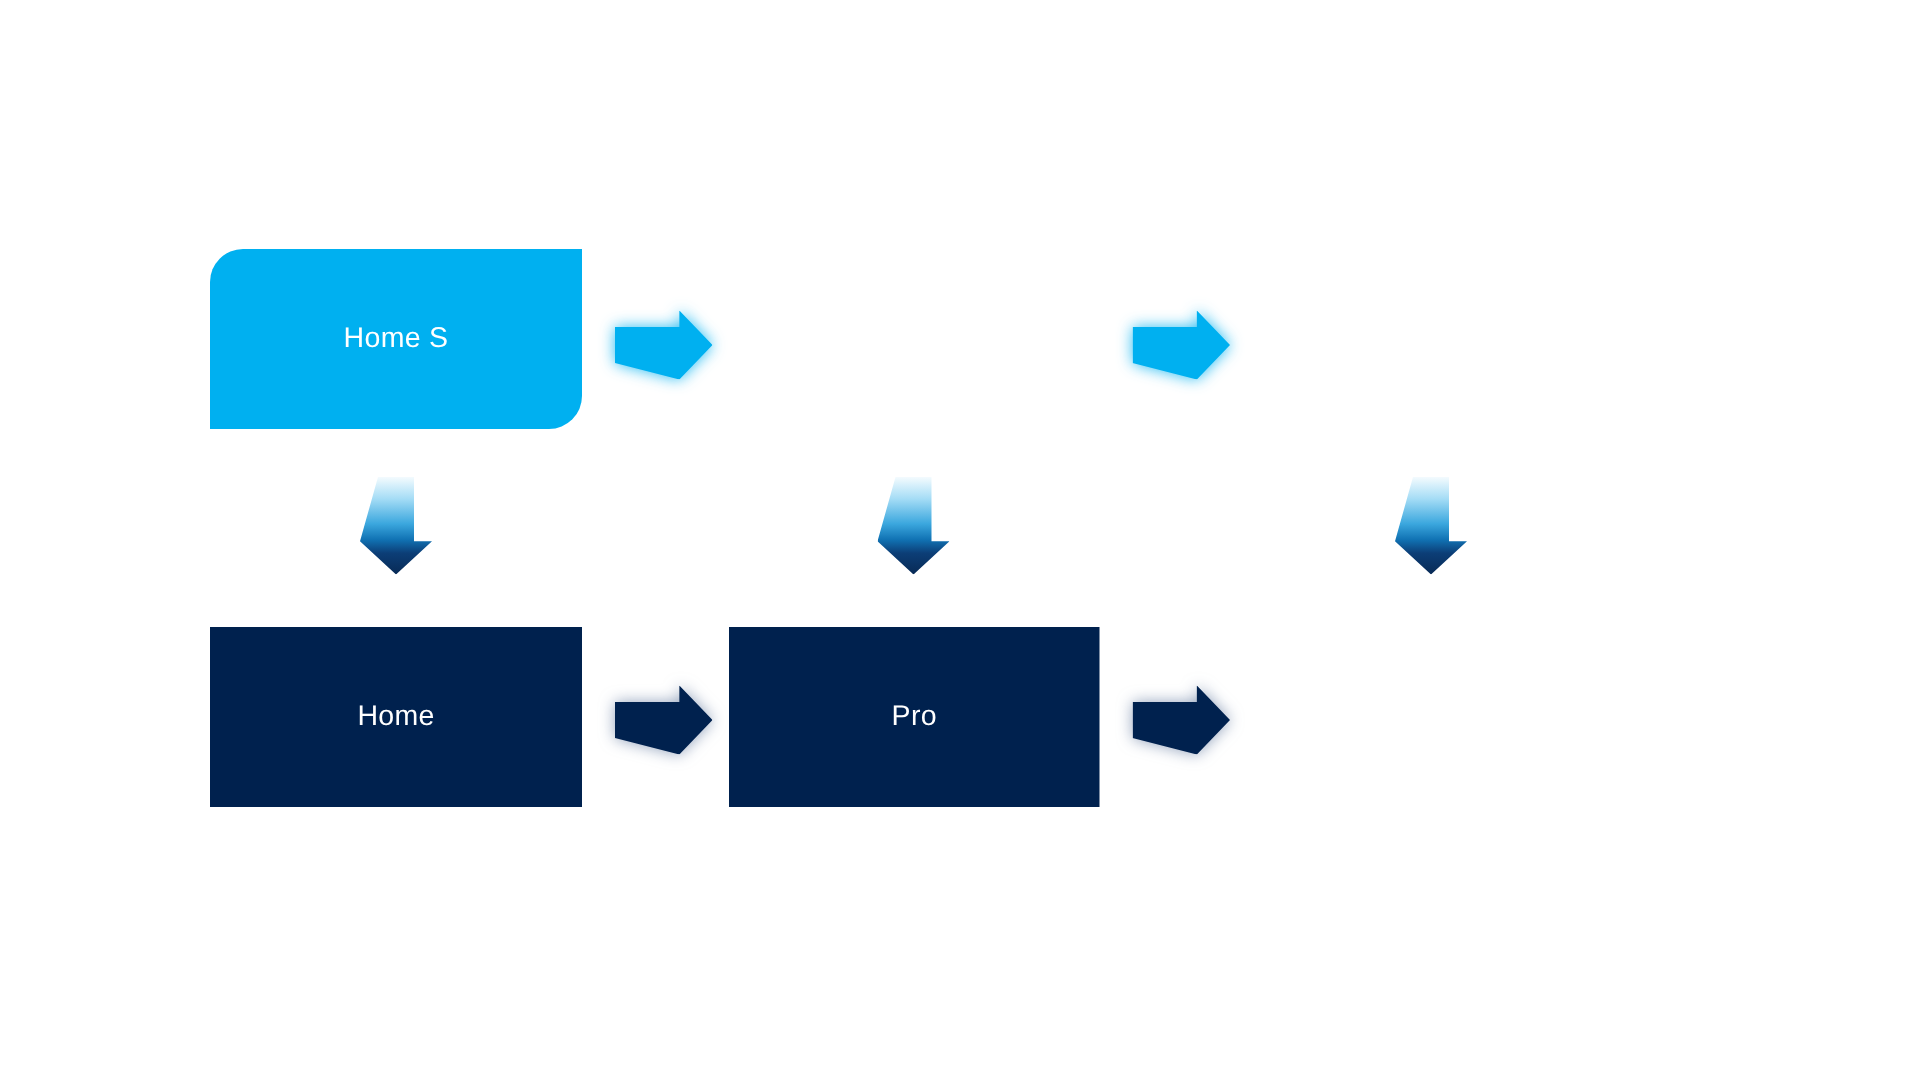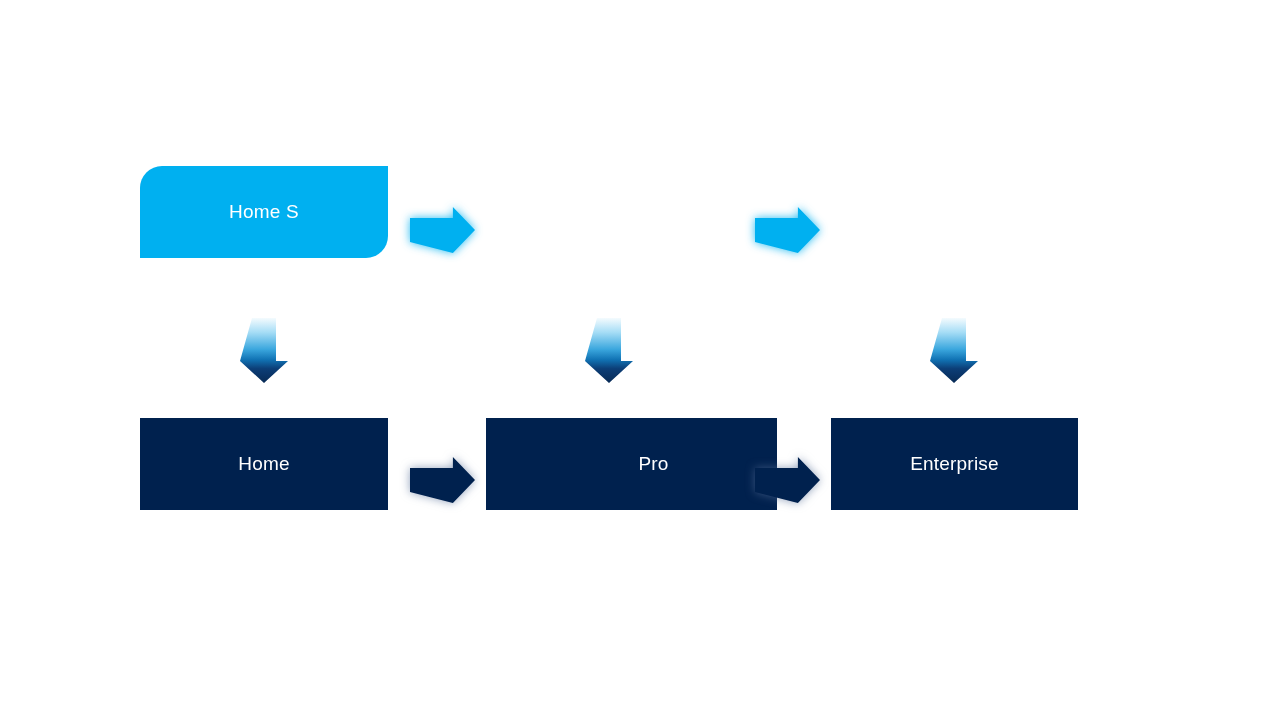--- a/index.html
+++ b/index.html
@@ -5,39 +5,39 @@
   html,body{margin:0;padding:0;background:#ffffff;}
   .canvas{
     position:relative;
     width:1280px;height:720px;
     background:#ffffff;
     overflow:hidden;
     font-family:"Liberation Sans", sans-serif;
   }
   .box{
     position:absolute;
-    height:92px;
+    height:120px;
     display:flex;align-items:center;justify-content:center;
     color:#ffffff;
     font-size:19px;
     letter-spacing:0.2px;
   }
   .box.top{
     background:var(--light-blue,#00B0F0);
     border-radius:22px 0 22px 0;
   }
   .box.bottom{
     background:var(--navy,#00214E);
     border-radius:0;
   }
   .pos-t1{left:140px;top:166px;width:248px;}
   .pos-t2{left:486px;top:166px;width:247px;}
   .pos-t3{left:831px;top:166px;width:247px;}
   .pos-b1{left:140px;top:418px;width:248px;}
-  .pos-b2{left:486px;top:418px;width:247px;padding-left:44px;}
+  .pos-b2{left:486px;top:418px;width:247px;}
   .pos-b3{left:831px;top:418px;width:247px;}
 
   
   .arrow-wrap{
     position:absolute;
     width:65px;height:46px;
   }
   .arrow-wrap.glow-light{filter:drop-shadow(0 0 5px rgba(0,176,240,0.85));}
   .arrow-wrap.glow-dark{filter:drop-shadow(0 0 5px rgba(86,110,150,0.65));}
   .arrow-right{
@@ -87,23 +87,20 @@
   <div class="arrow-down pos-d1"></div>
   <div class="arrow-down pos-d2"></div>
   <div class="arrow-down pos-d3"></div>
 
   <div class="box bottom pos-b1">
     <span>Home</span>
   </div>
   <div class="box bottom pos-b2">
     <span>Pro</span>
   </div>
-  <div class="box bottom pos-b3">
-    <span>Enterprise</span>
-  </div>
 
   <div class="arrow-wrap glow-dark pos-ar3">
     <div class="arrow-right dark-fill"></div>
   </div>
   <div class="arrow-wrap glow-dark pos-ar4">
     <div class="arrow-right dark-fill"></div>
   </div>
 
 </div>
 

